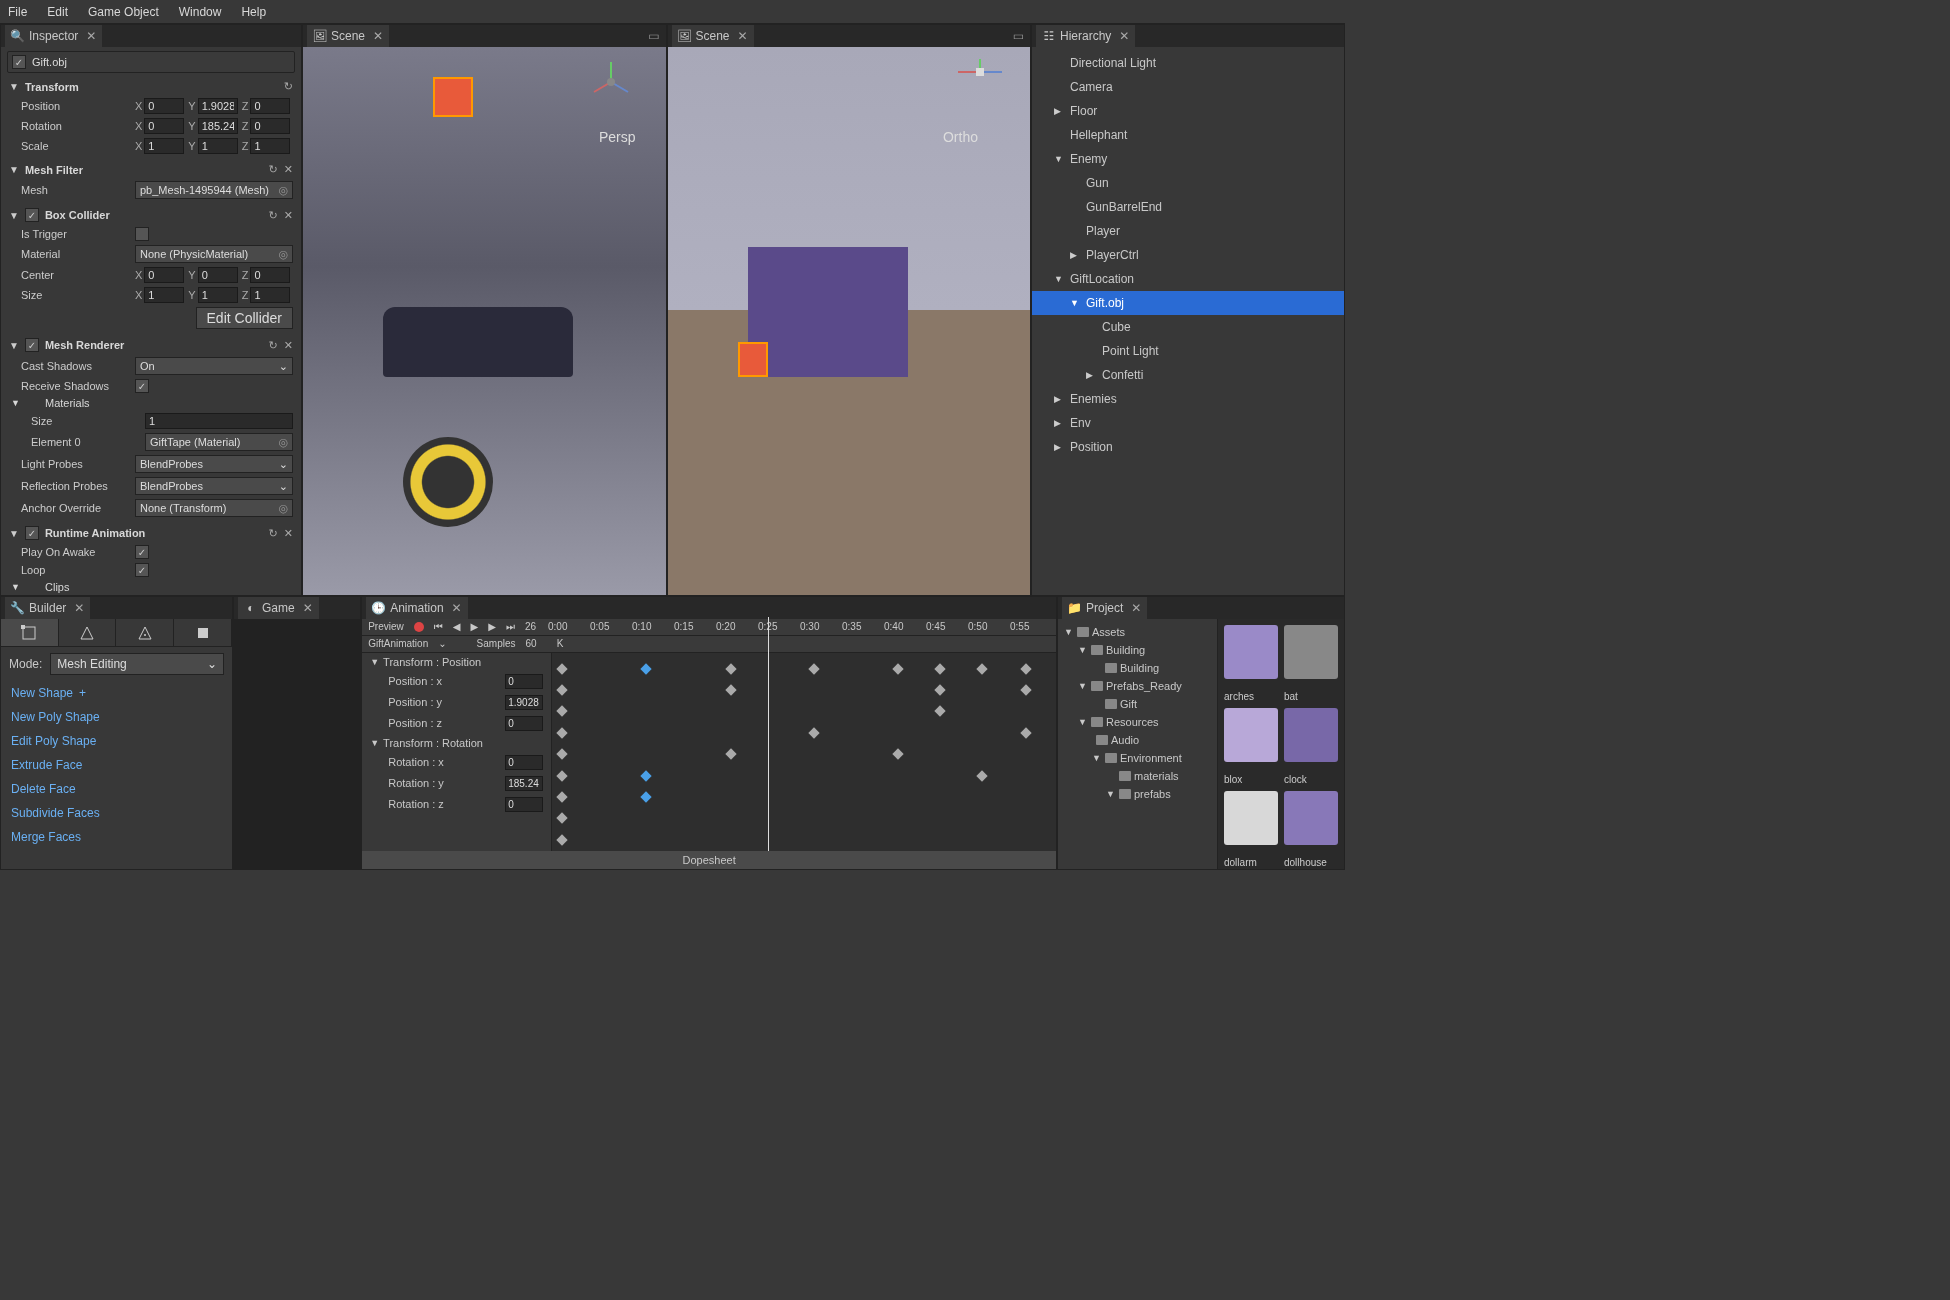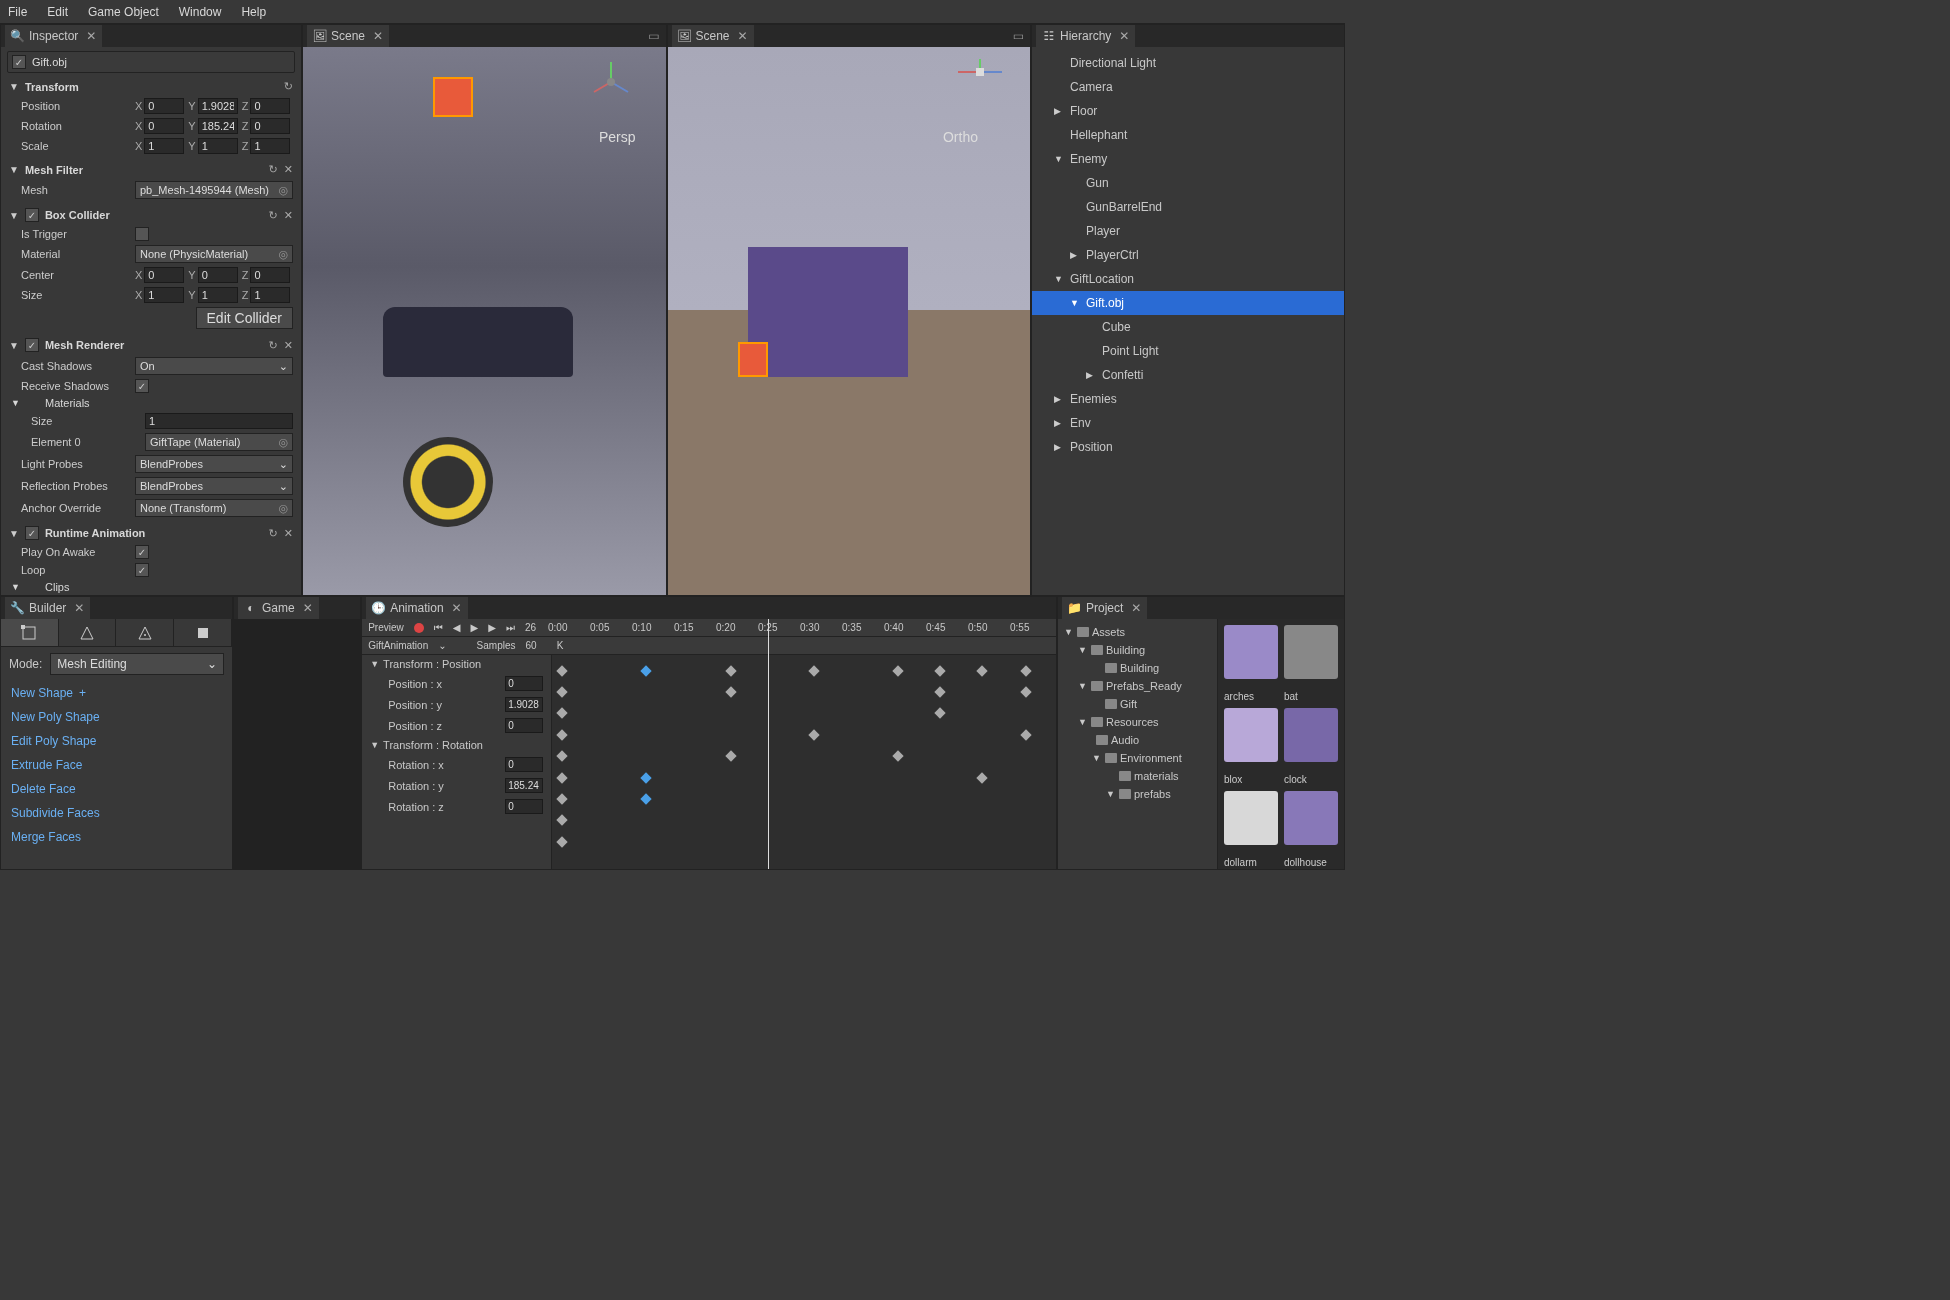--- a/index.html
+++ b/index.html
@@ -640,20 +640,21 @@
         <div class="key" style="top:97px;left:342px;"></div>
         <div class="key" style="top:119px;left:6px;"></div>
         <div class="key blue" style="top:119px;left:90px;"></div>
         <div class="key" style="top:119px;left:426px;"></div>
         <div class="key" style="top:140px;left:6px;"></div>
         <div class="key blue" style="top:140px;left:90px;"></div>
         <div class="key" style="top:161px;left:6px;"></div>
         <div class="key" style="top:183px;left:6px;"></div>
       </div>
     </div>
+    <div class="dopesheet">Dopesheet</div>
   </div>
 
   <div class="panel proj">
     <div class="tabbar">
       <div class="tab">
         <span class="icon">📁</span>
         <span>Project</span>
         <span class="tab-close">✕</span>
       </div>
     </div>

